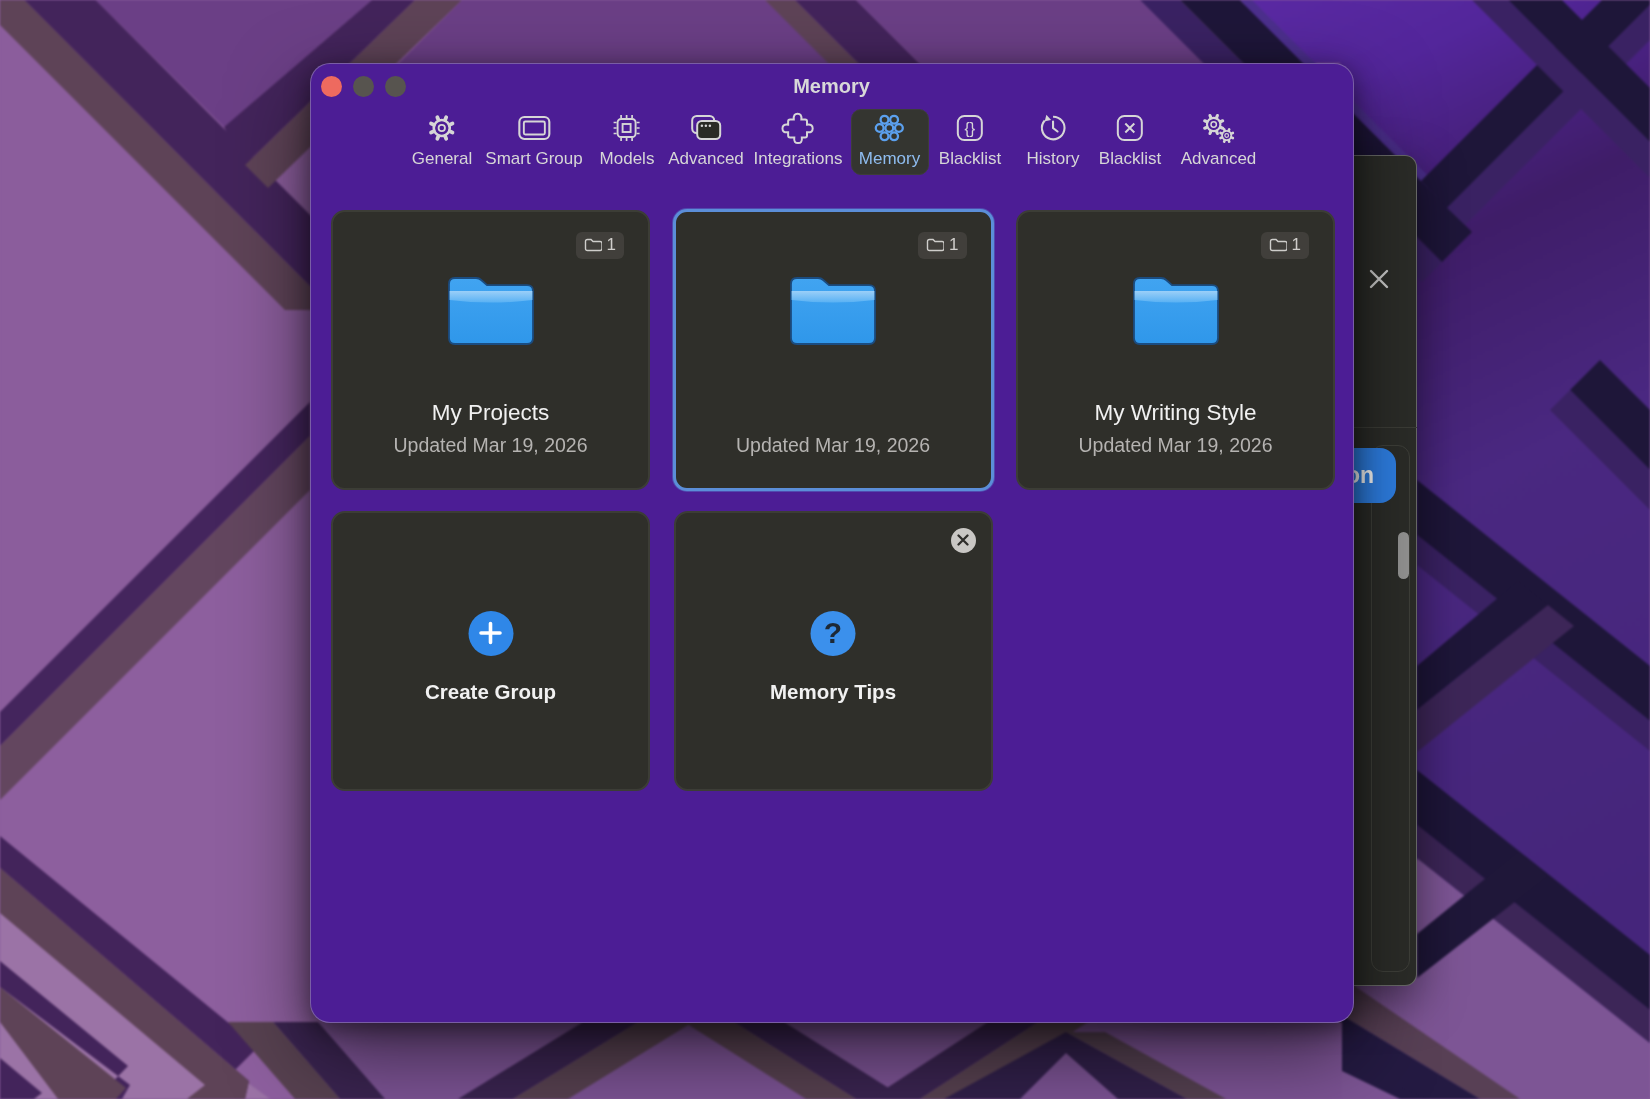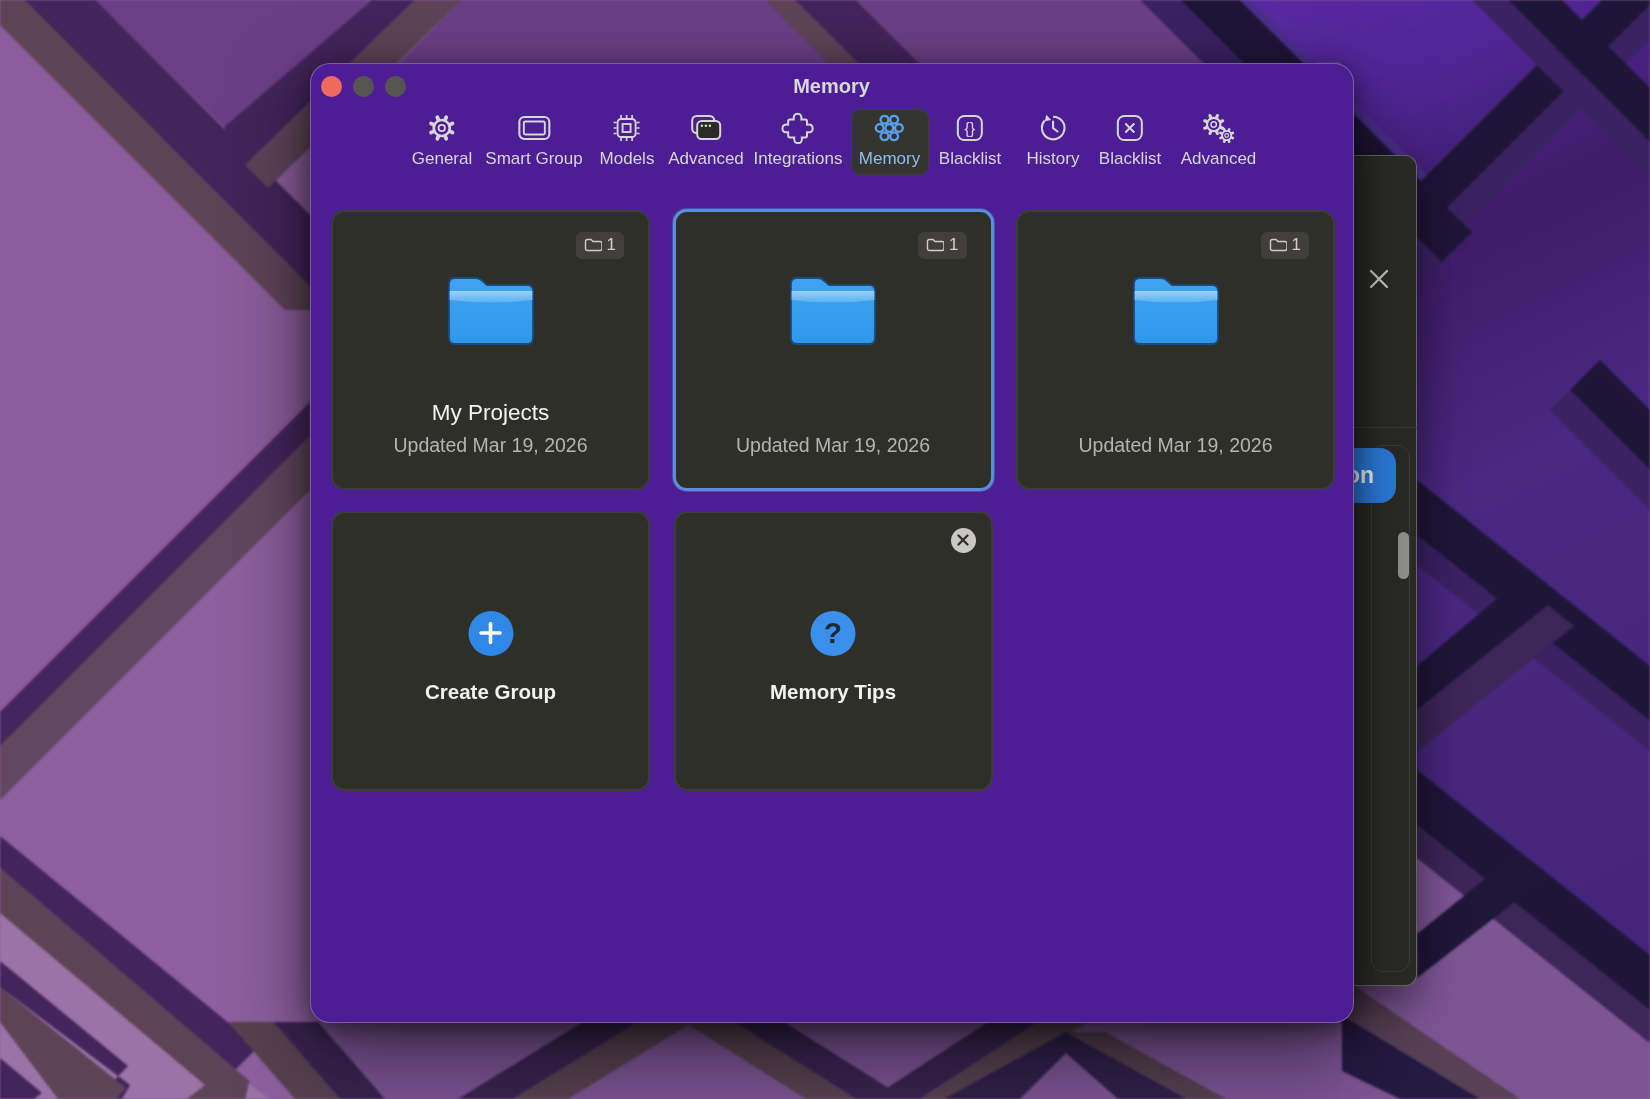--- a/index.html
+++ b/index.html
@@ -312,20 +312,21 @@
     <div class="badge">
         <svg width="18" height="14" viewBox="0 0 18 14">
           <path d="M1.5 3.5 q0-2 2-2 h3.5 l2 2 h7 q2 0 2 2 v5 q0 2-2 2 h-12.5 q-2 0-2-2 z" fill="none" stroke="#cfcecb" stroke-width="1.4"></path>
         </svg>
         <span>1</span>
       </div>
     <svg class="fold" width="86" height="78" viewBox="0 0 86 78">
       <path d="M7 9 h21 q3.2 0 5.2 2 l5.8 5.2 h40 q6 0 6 6 v46.8 q0 6-6 6 H7 q-6 0-6-6 V15 q0-6 6-6 z" fill="url(#fg)" stroke="#1b4c80" stroke-width="1.8"></path>
       <path d="M1.6 22 h82.8 v9 q-41.4 5.2-82.8 0 z" fill="url(#fh)" opacity="0.9"></path>
     </svg>
+    <div class="t1">My Writing Style</div>
     <div class="t2">Updated Mar 19, 2026</div>
   </div>
 
   <div class="card" style="left:20.5px;top:446.5px">
     <div class="circbtn">
         <svg width="26" height="26" viewBox="0 0 26 26">
           <path d="M13 3.5 V22.5 M3.5 13 H22.5" stroke="#fff" stroke-width="3.6" stroke-linecap="round"></path>
         </svg>
       </div>
     <div class="t3">Create Group</div>

